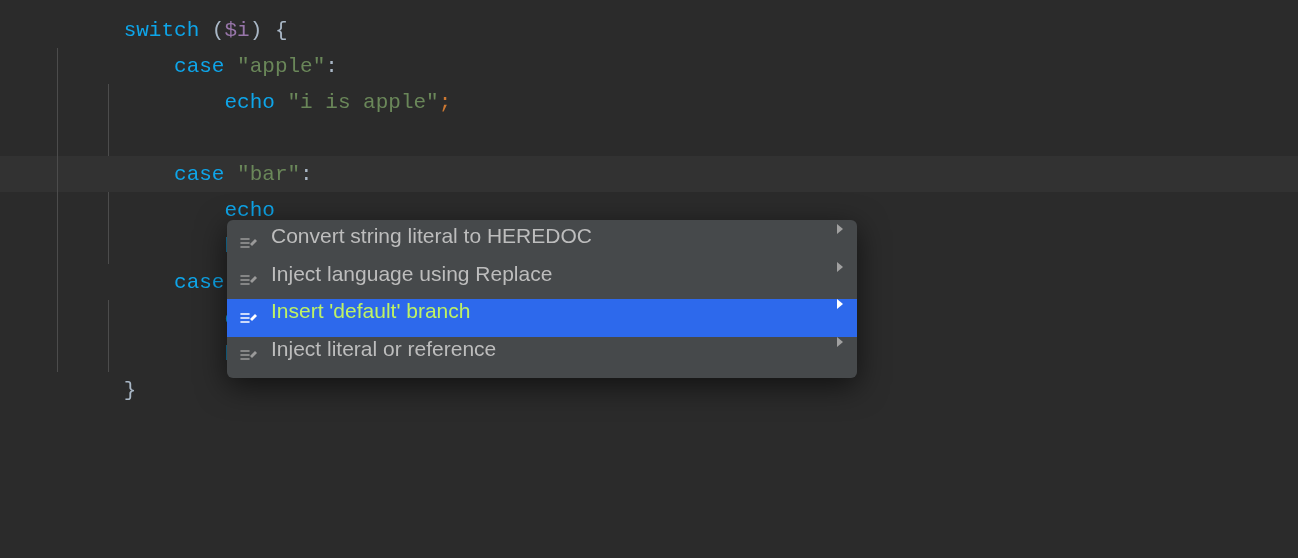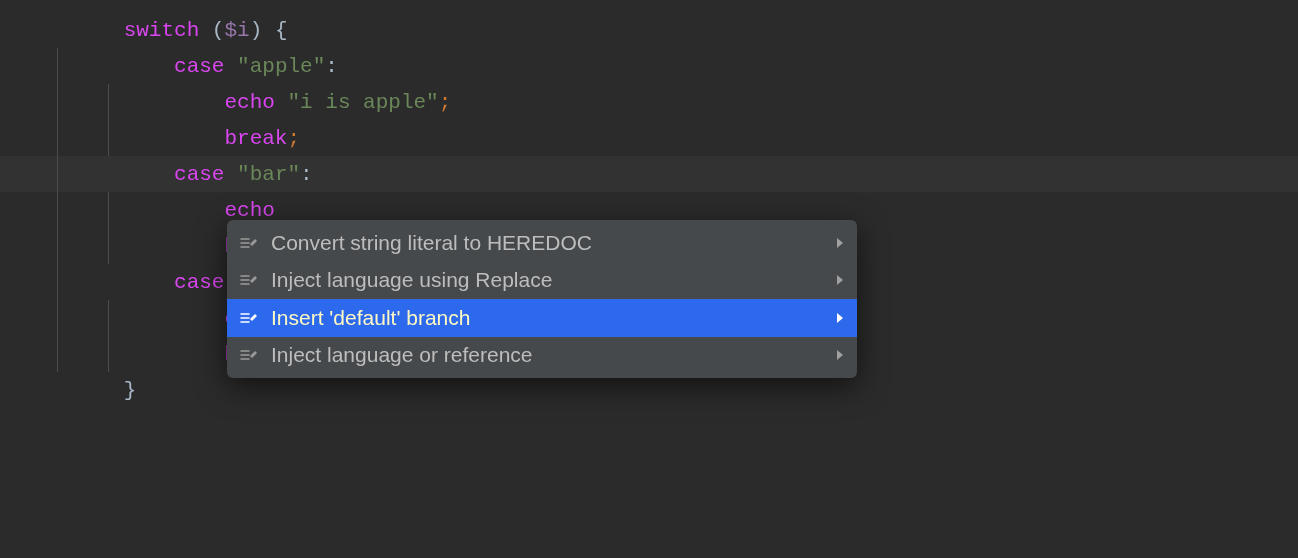--- a/index.html
+++ b/index.html
@@ -23,21 +23,21 @@
     align-items: center;
     height: 36px;
     white-space: pre;
     position: relative;
   }
   .line-highlight {
     background: #323232;
   }
   .line-content { position: relative; z-index: 2; }
   .indent { display:inline-block; }
-  .tok-keyword { color: #d946ef; }
+  .tok-keyword { color: #0ea5e9; }
   .tok-var { color: #9876aa; }
   .tok-punc { color: #a9b7c6; }
   .tok-brace { color: #a9b7c6; }
   .tok-string { color: #6a8759; }
   .tok-semi { color: #cc7832; }
   .vguide {
     position: absolute;
     top: 0; bottom: 0;
     width: 1px;
     background: #4c4c4c;
@@ -52,29 +52,28 @@
     background: #46494b;
     border-radius: 6px;
     box-shadow: 0 8px 30px rgba(0,0,0,0.6);
     z-index: 10;
     font-family: -apple-system, BlinkMacSystemFont, 'Segoe UI', Helvetica, Arial, sans-serif;
     font-size: 21px;
     padding: 4px 0;
   }
   .popup-item {
     display: flex;
-    align-items: center;
     height: 37.5px;
     color: #bdbdbd;
     padding: 0 14px 0 10px;
     cursor: pointer;
   }
   .popup-item.selected {
     background: #2d69ec;
-    color: #fef9c3;
+    color: #bef264;
   }
   .popup-icon {
     width: 24px;
     display: flex;
     align-items: center;
     justify-content: center;
     margin-right: 10px;
   }
   .popup-label {
     flex: 1;
@@ -111,23 +110,20 @@
     <span class="vguide" style="left:57px;"></span>
     <span class="vguide" style="left:108px;"></span>
     <span class="line-content">
       <span class="gutter-anchor"></span><span class="indent">        </span><span class="tok-keyword">echo</span><span class="tok-punc"> </span><span class="tok-string">"i is apple"</span><span class="tok-semi">;</span>
     </span>
   </div>
 
   <div class="line">
     <span class="vguide" style="left:57px;"></span>
     <span class="vguide" style="left:108px;"></span>
-    <span class="line-content">
-      <span class="gutter-anchor"></span><span class="indent">        </span><span class="tok-keyword">break</span><span class="tok-semi">;</span>
-    </span>
   </div>
 
   <div class="line line-highlight">
     <span class="vguide" style="left:57px;"></span>
     <span class="line-content">
       <span class="gutter-anchor"></span><span class="indent">    </span><span class="tok-keyword">case</span><span class="tok-punc"> </span><span class="tok-string">"bar"</span><span class="tok-punc">:</span>
     </span>
   </div>
 
   <div class="line">
@@ -206,18 +202,18 @@
       <span class="popup-label">Insert 'default' branch</span>
       <span class="popup-arrow"></span>
     </div>
     <div class="popup-item">
       <span class="popup-icon">
         <svg viewBox="0 0 18 14" width="18" height="14">
             <path d="M1 3 H9 M1 7 H9 M1 11 H9" stroke="#9a9a9a" stroke-width="1.6" stroke-linecap="round"></path>
             <path d="M12 10 L17 5 L15 3 L10 8 Z" fill="#9a9a9a"></path>
           </svg>
       </span>
-      <span class="popup-label">Inject language or reference</span>
+      <span class="popup-label">Inject literal or reference</span>
       <span class="popup-arrow"></span>
     </div>
   </div>
 
 </div>
 
 </body></html>

